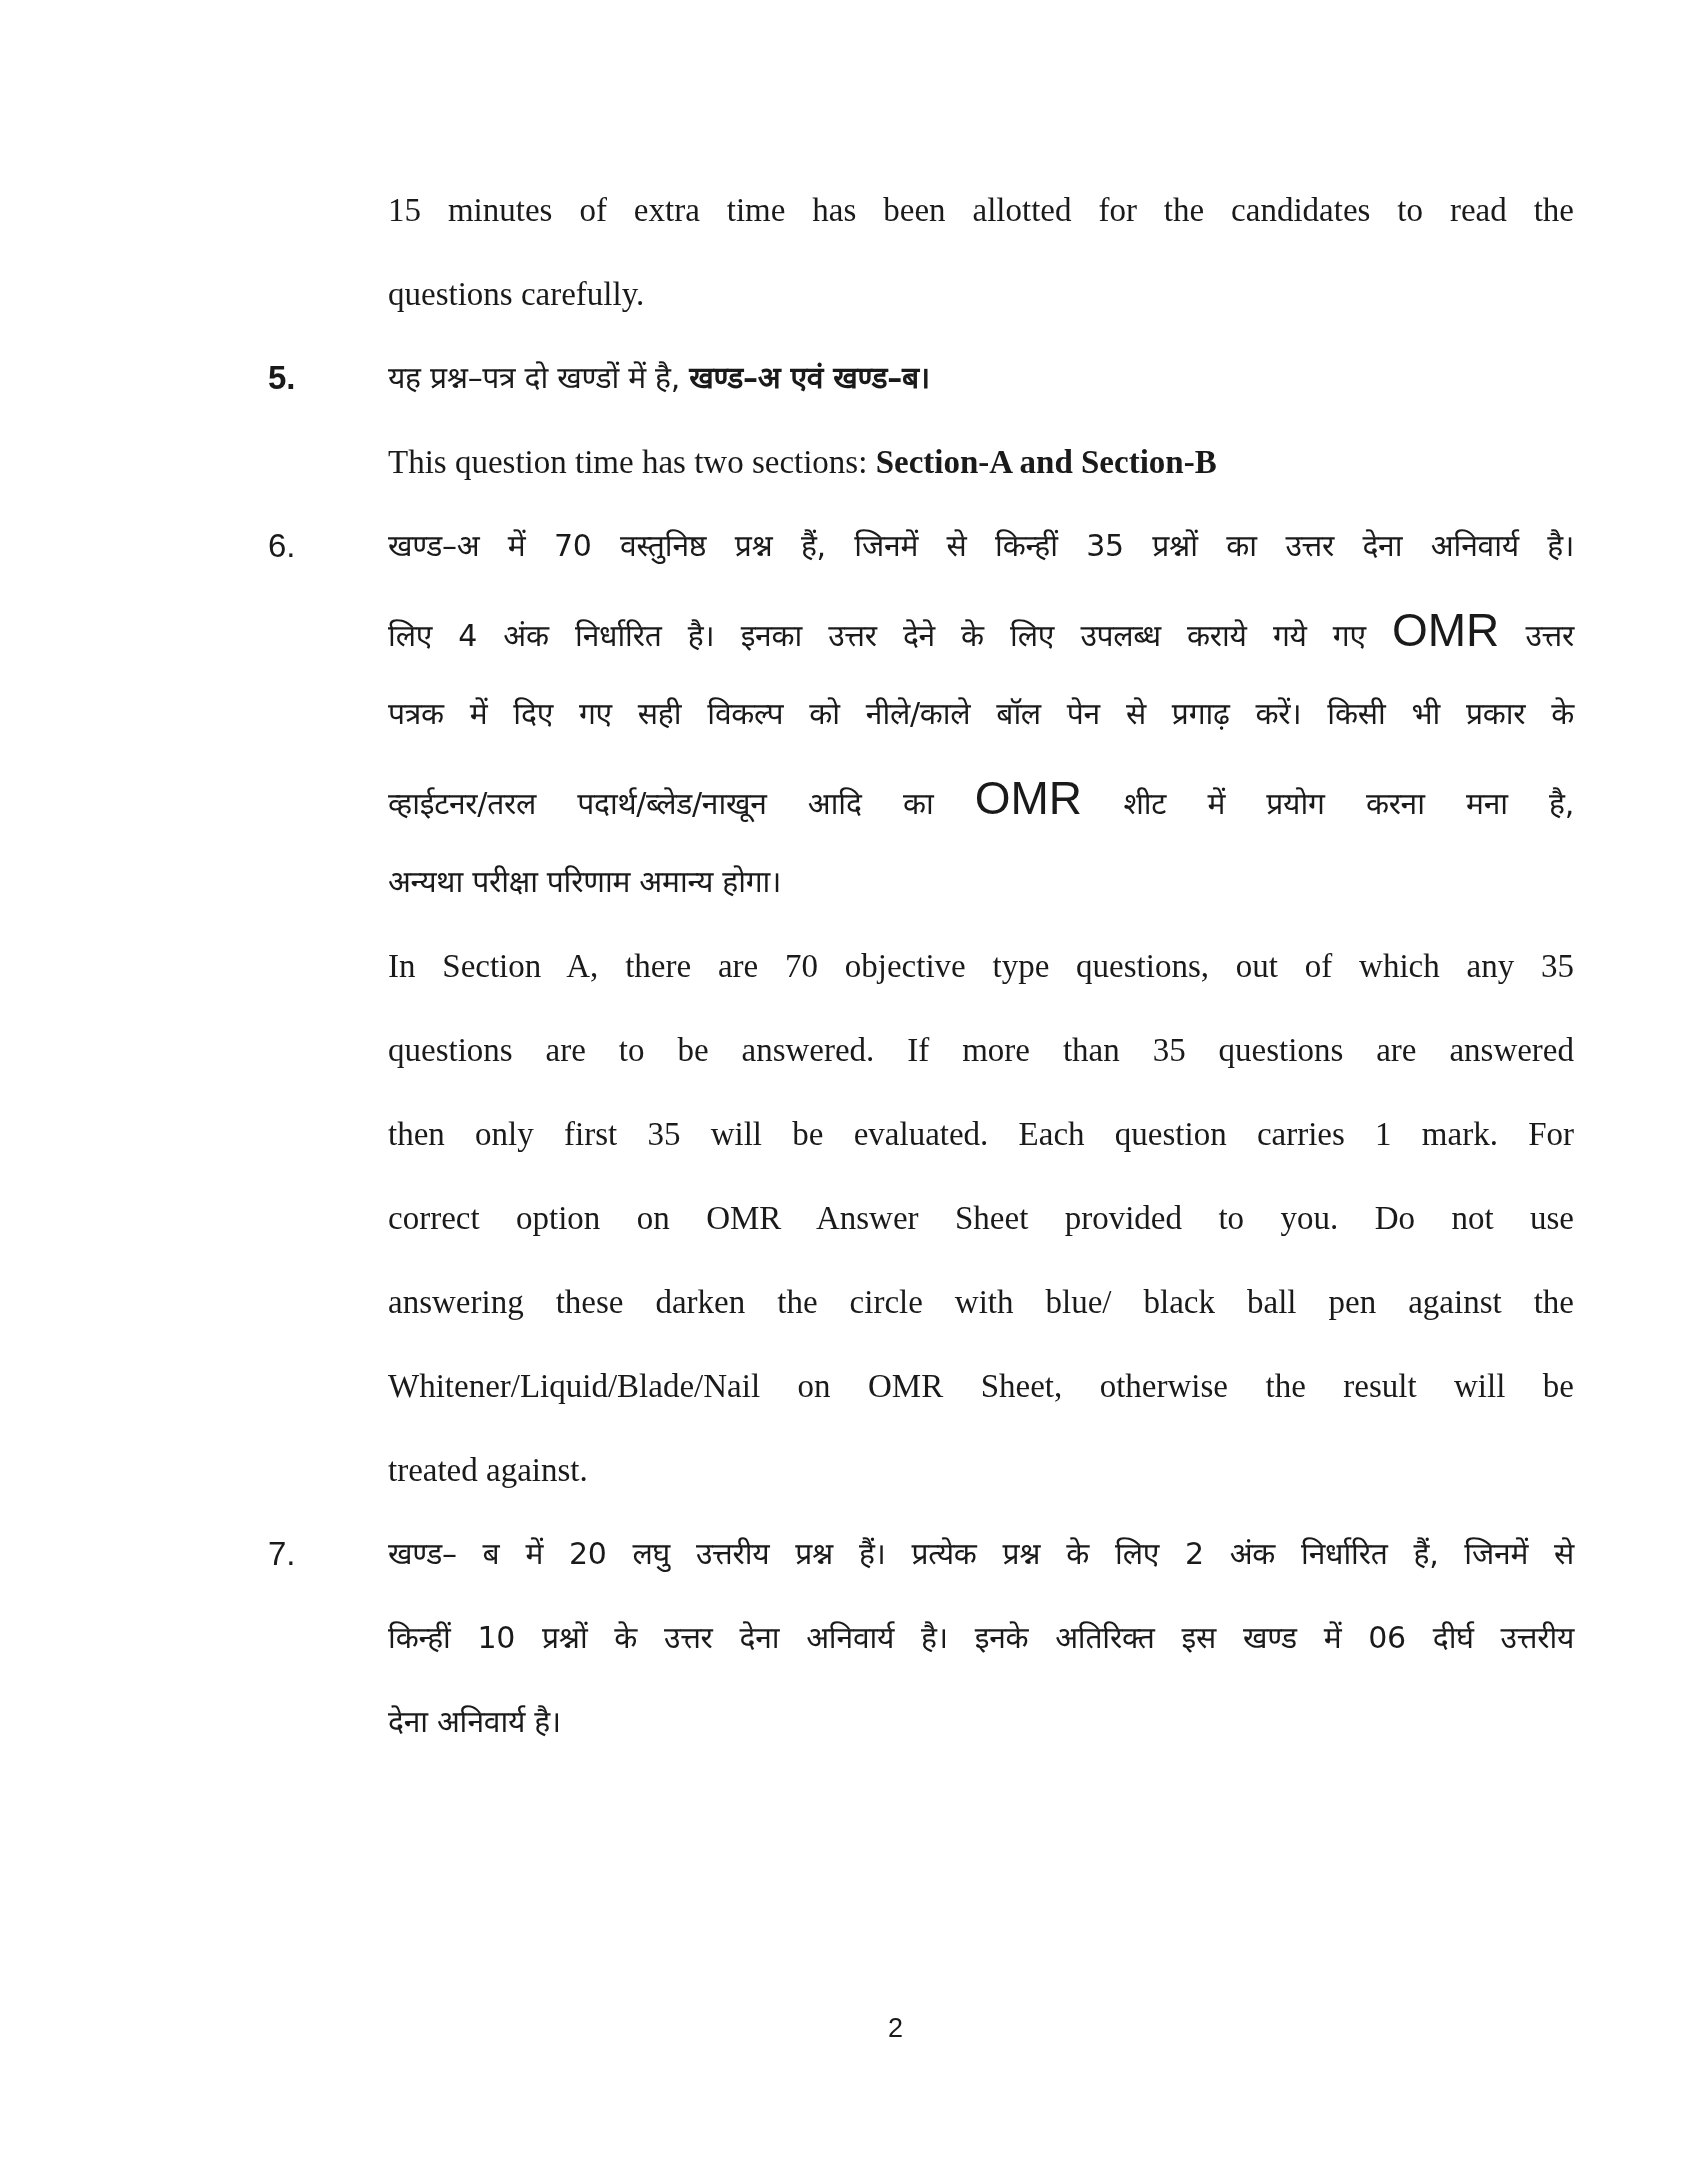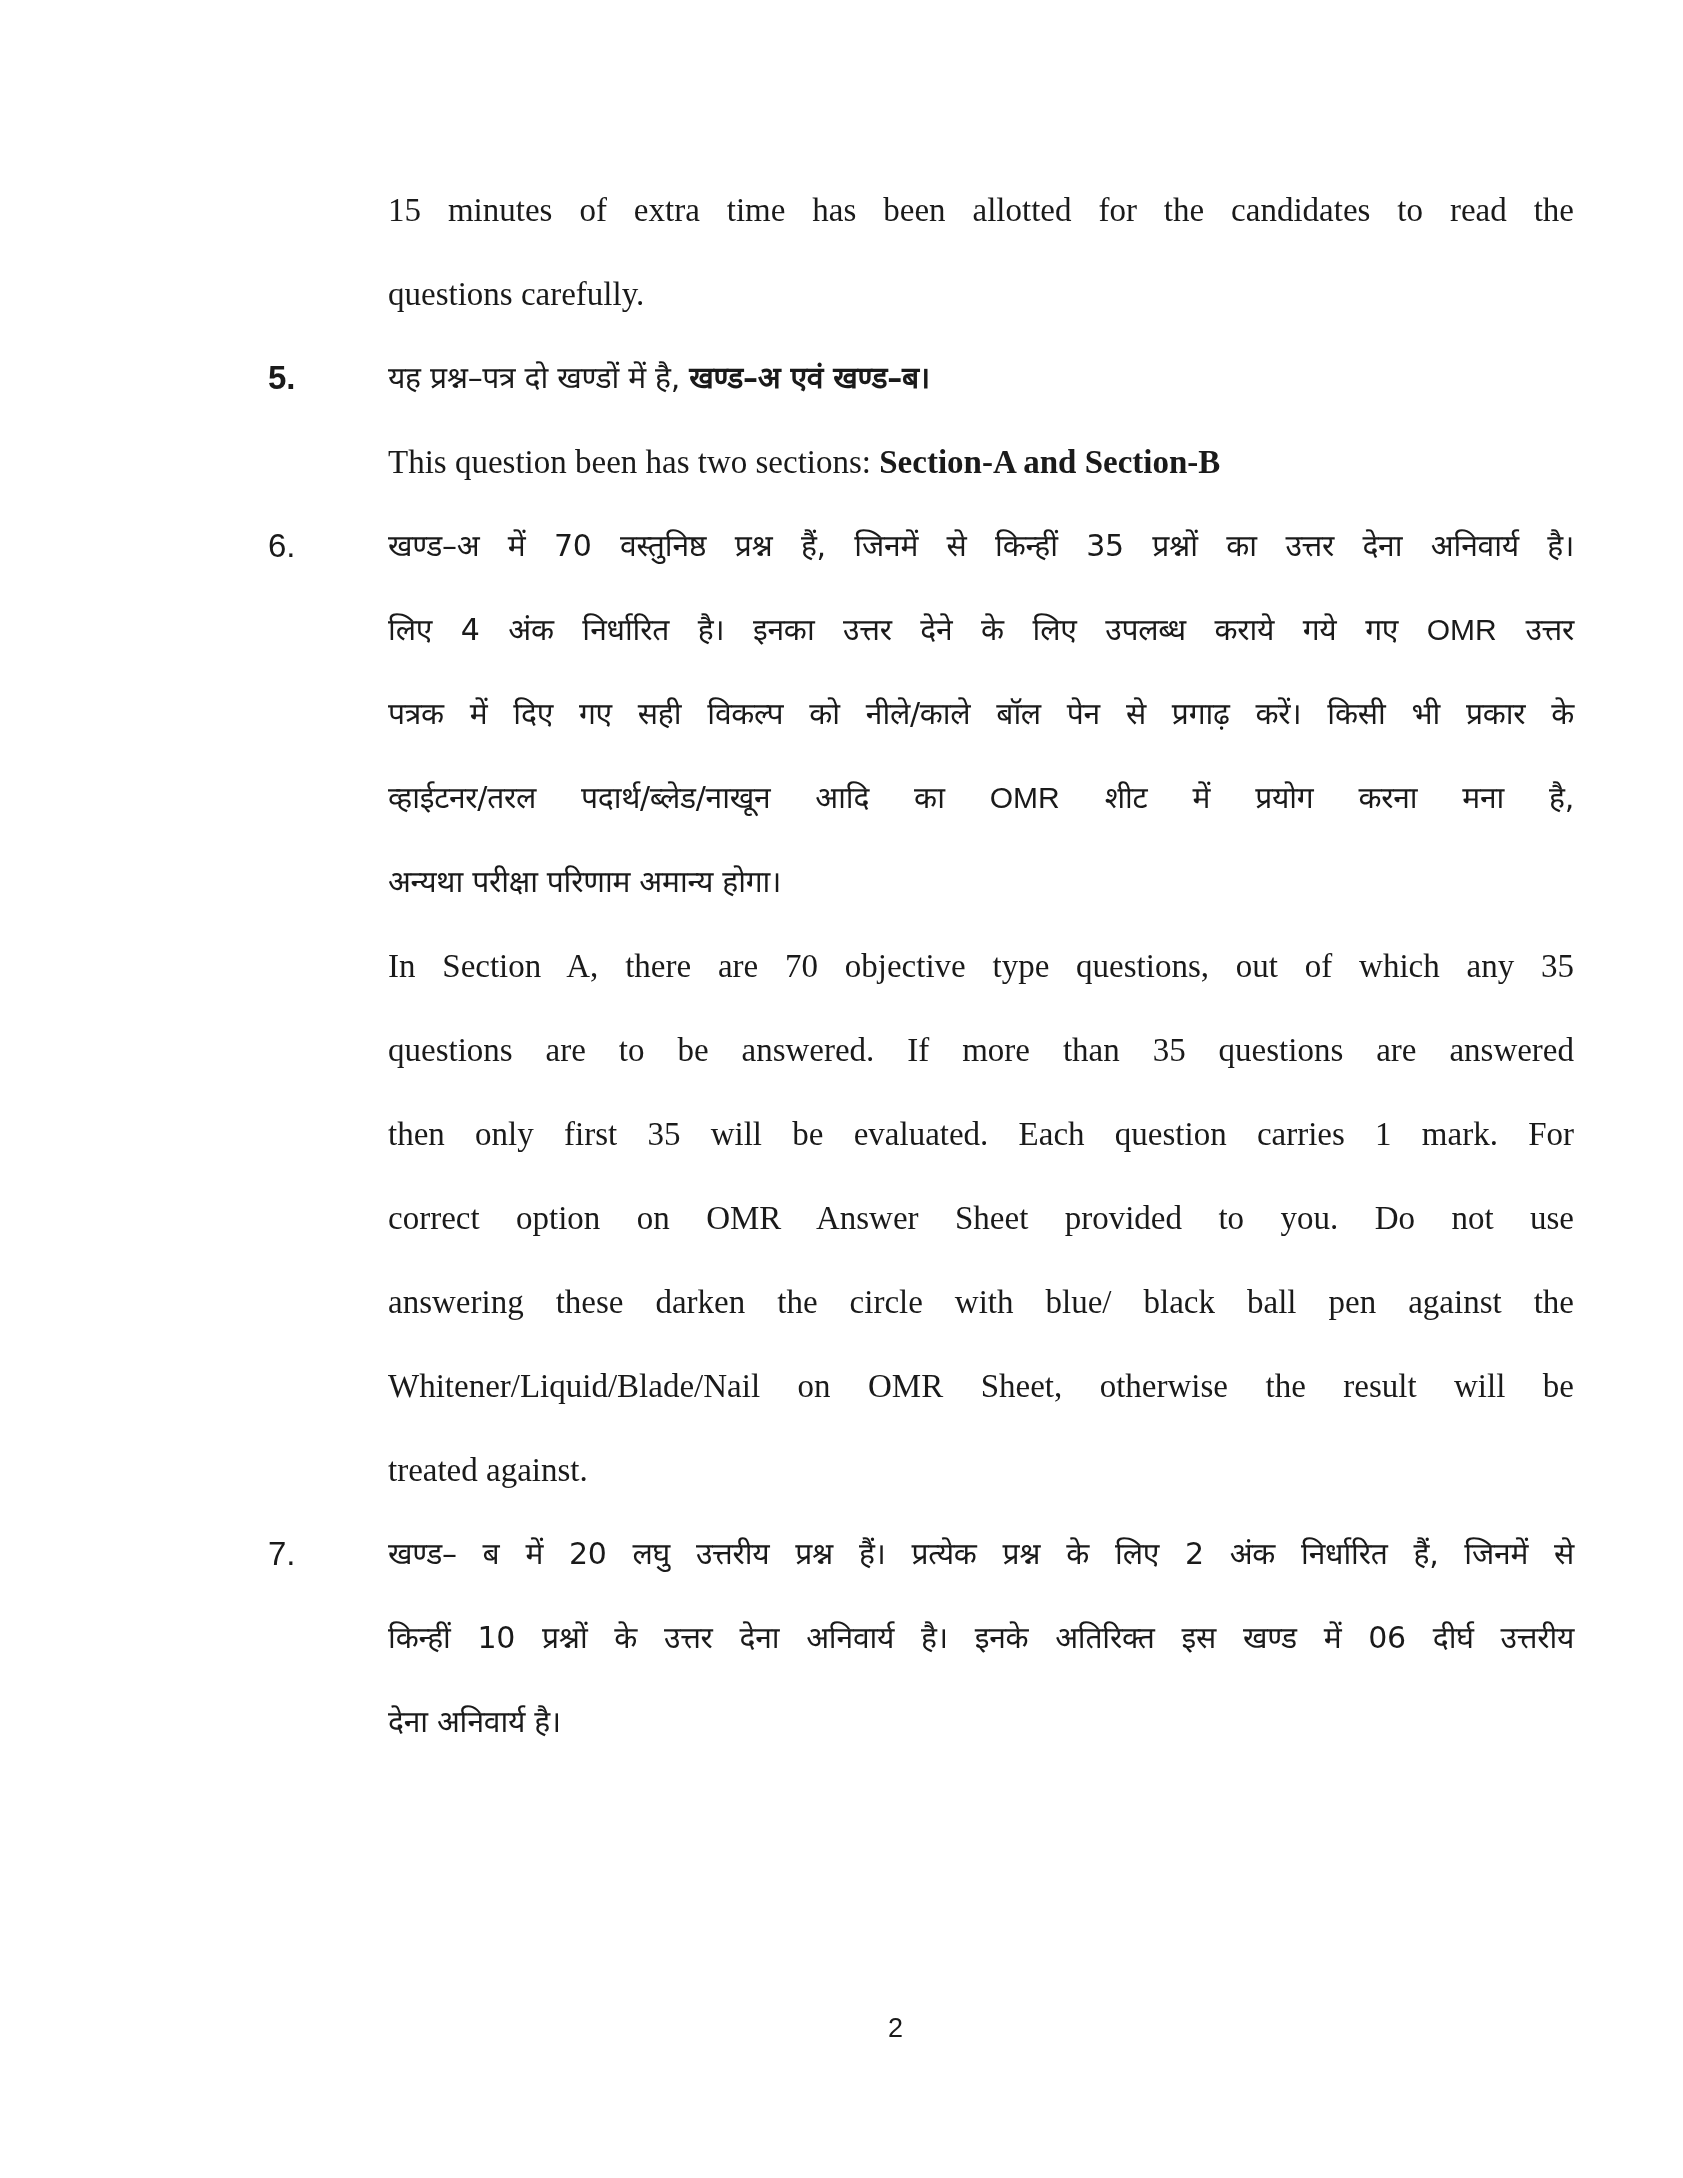--- a/index.html
+++ b/index.html
@@ -53,21 +53,21 @@
     left: -120px;
     top: 0;
     line-height: 84px;
     font-family: "Liberation Sans", sans-serif;
     font-size: 33px;
     letter-spacing: 0;
   }
   .bold { font-weight: bold; }
   .omr {
     font-family: "Liberation Sans", sans-serif;
-    font-size: 30px;
+    font-size: 46px;
     letter-spacing: 0;
   }
   .pageno {
     position: absolute;
     left: 851px;
     top: 2008px;
     width: 89px;
     text-align: center;
     font-family: "Liberation Sans", sans-serif;
     font-size: 27px;
@@ -88,21 +88,21 @@
         <span>questions carefully.</span>
       </div>
     </div>
 
     <div>
       <div class="row hin ll">
         <span class="num bold">5.</span>
         <span>यह प्रश्न–पत्र दो खण्डों में है, </span><span class="bold">खण्ड–अ एवं खण्ड–ब।</span>
       </div>
       <div class="row eng ll">
-        <span>This question been has two sections: </span><span class="bold">Section-A and Section-B</span>
+        <span>This question time has two sections: </span><span class="bold">Section-A and Section-B</span>
       </div>
     </div>
 
     <div>
       <div class="row hin jl">
         <span class="num">6.</span>
         <span>खण्ड–अ में 70 वस्तुनिष्ठ प्रश्न हैं, जिनमें से किन्हीं 35 प्रश्नों का उत्तर देना अनिवार्य है।</span>
       </div>
       <div class="row hin jl">
         <span>लिए 4 अंक निर्धारित है। इनका उत्तर देने के लिए उपलब्ध कराये गये गए </span><span class="omr">OMR</span><span> उत्तर</span>

